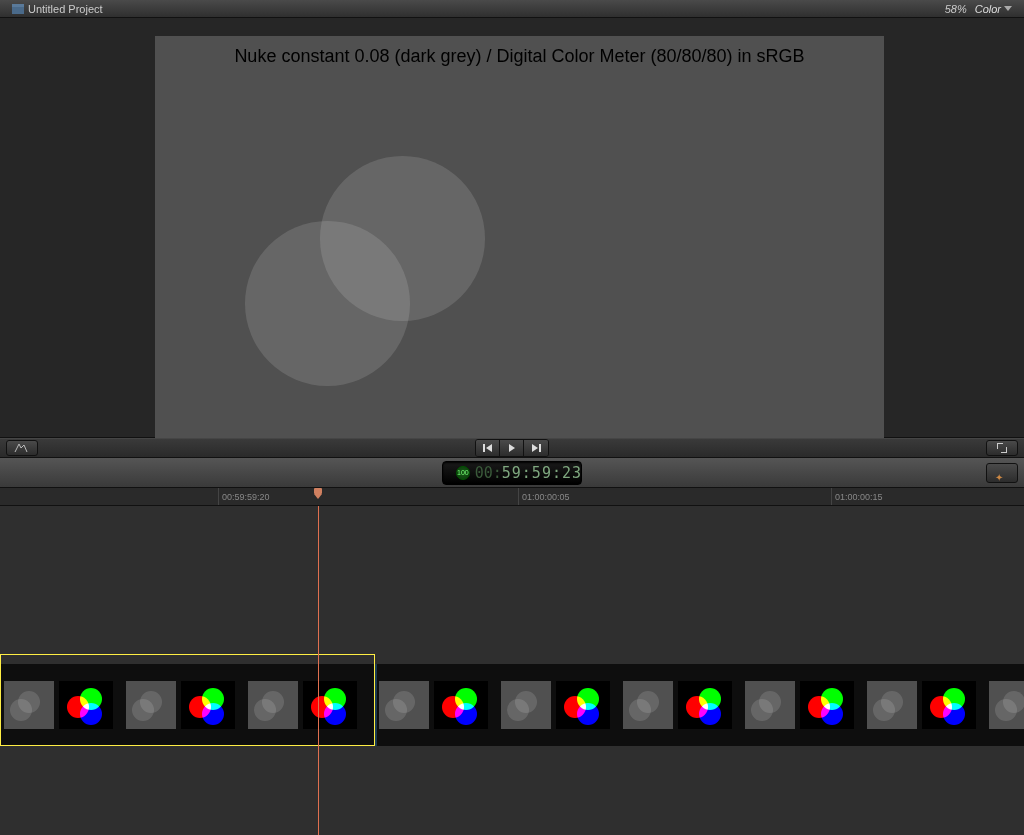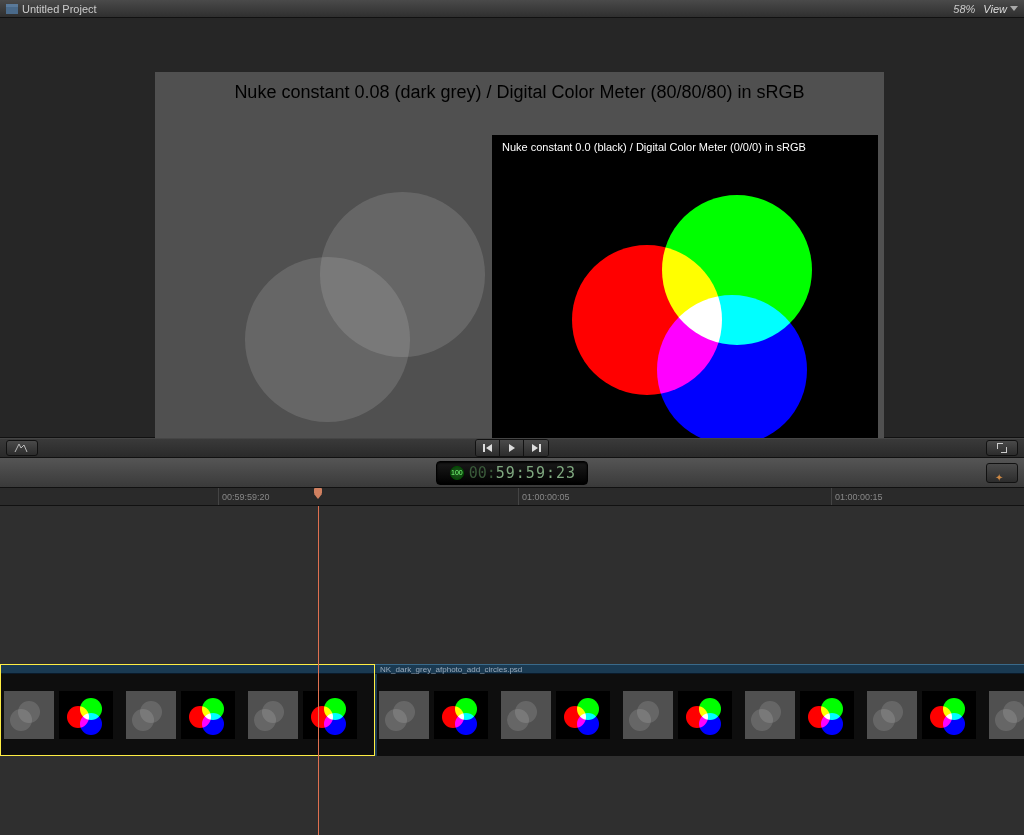--- a/index.html
+++ b/index.html
@@ -1,27 +1,27 @@
 <!DOCTYPE html>
 <html><head>
 <meta charset="utf-8">
 <style>
   * { box-sizing: border-box; margin: 0; padding: 0; }
   html, body { width: 1024px; height: 835px; background:#1e1e1e; font-family: "Helvetica Neue", Arial, sans-serif; overflow:hidden; color:#ddd; }
   
-  .titlebar { height:18px; background:linear-gradient(#4a4a4a,#2f2f2f); display:flex; align-items:center; font-size:11px; color:#ccc; padding:0 6px; border-bottom:1px solid #111; }
+  .titlebar { height:18px; background:linear-gradient(#4a4a4a,#2f2f2f); display:flex; align-items:center; font-size:11px; color:#ccc; padding:0 12px; border-bottom:1px solid #111; }
   .titlebar .proj-icon { width:12px; height:12px; margin-right:4px; display:flex; align-items:center; justify-content:center;}
   .titlebar .spacer { flex:1; }
   .titlebar .zoom { margin-right:8px; }
   .titlebar .view { color:#ddd; }
   .titlebar .chev { width:0; height:0; border-left:4px solid transparent; border-right:4px solid transparent; border-top:5px solid #aaa; margin-left:3px; }
   .titlebar .group { display:flex; align-items:center; cursor:pointer;font-style:italic; }
   
   .viewer-zone { position:relative; height:420px; background:#262626; border-bottom:1px solid #111;}
-  .canvas-wrap { position:absolute; left:155px; top:18px; width:729px; height:412px; background:#505050;margin-top:36px; }
+  .canvas-wrap { position:absolute; left:155px; top:18px; width:729px; height:412px; background:#505050; }
   .canvas-title { position:absolute; top:10px; left:0; right:0; text-align:center; color:#000; font-size:18px; font-weight:400; }
   .gray-circles { position:absolute; left:90px; top:120px; width:260px; height:220px; }
   .gcirc { position:absolute; width:165px; height:165px; border-radius:50%; background:rgba(255,255,255,0.13); }
   .gcirc.a { left:75px; top:0; }
   .gcirc.b { left:0; top:65px; }
   
   .blackpanel { position:absolute; right:6px; top:63px; width:386px; height:342px; background:#000; }
   .blackpanel .bp-text { position:absolute; top:6px; left:10px; color:#fff; font-size:11px; }
   .venn { position:absolute; left:80px; top:50px; width:240px; height:240px; }
   .venn .vc { position:absolute; width:150px; height:150px; border-radius:50%; mix-blend-mode:screen; }
@@ -36,21 +36,21 @@
   .transport .center .tbtn:last-child { border-right:none; }
   .tri-left { width:0; height:0; border-top:4px solid transparent; border-bottom:4px solid transparent; border-right:6px solid #ddd; }
   .tri-right { width:0; height:0; border-top:4px solid transparent; border-bottom:4px solid transparent; border-left:6px solid #ddd; }
   .bar { width:2px; height:8px; background:#ddd; }
   .expand-icon { width:10px; height:10px; position:relative; }
   .expand-icon::before, .expand-icon::after { content:""; position:absolute; width:5px; height:5px; border:1px solid #ccc; }
   .expand-icon::before { left:0; top:0; border-right:none; border-bottom:none;}
   .expand-icon::after { right:0; bottom:0; border-left:none; border-top:none;}
   
   .tc-bar { height:30px; background:linear-gradient(#555,#3a3a3a); border-bottom:1px solid #111; display:flex; align-items:center; position:relative; }
-  .tc-display { position:absolute; left:50%; transform:translateX(-50%); width:152px; height:24px; background:linear-gradient(#1a1a1a,#000); border:1px solid #000; border-radius:4px; display:flex; align-items:center; padding:0 13px; box-shadow:inset 0 1px 2px #000; }
+  .tc-display { position:absolute; left:50%; transform:translateX(-50%); width:140px; height:24px; background:linear-gradient(#1a1a1a,#000); border:1px solid #000; border-radius:4px; display:flex; align-items:center; padding:0 13px; box-shadow:inset 0 1px 2px #000; }
   .tc-badge { width:18px; height:14px; border-radius:7px; background:radial-gradient(#1a5a1a,#0a3a0a); color:#7f7; font-size:7px; display:flex; align-items:center; justify-content:center; margin-right:5px; border:1px solid #050;}
   .tc-text { font-family:monospace; font-size:15px; color:#7fa87f; letter-spacing:1px; }
   .tc-prefix { color:#3a5a3a; font-size:15px; font-family:monospace; }
   .tool-btn { position:absolute; right:6px; width:32px; height:20px; background:linear-gradient(#4a4a4a,#2c2c2c); border:1px solid #111; border-radius:3px; display:flex; align-items:center; justify-content:center; cursor:pointer;}
   .wand { width:12px; height:12px; }
   .wand::before { content:"✦"; color:#cc8844; font-size:10px;}
   
   .ruler { height:18px; background:#2a2a2a; border-bottom:1px solid #111; position:relative; font-size:9px; color:#888; }
   .ruler .tick { position:absolute; top:0; height:100%; border-left:1px solid #444; padding-left:3px; line-height:18px;}
   .playhead-top { position:absolute; top:0; width:10px; height:10px; }
@@ -89,39 +89,31 @@
         <rect x="0" y="2" width="12" height="8" fill="#4a6a8a"></rect>
         <rect x="0" y="0" width="12" height="3" fill="#5a7a9a"></rect>
       </svg>
   </span>
   <span>Untitled Project</span>
   <span class="spacer"></span>
   <span class="group">
     <span class="zoom">58%</span>
   </span>
   <span class="group">
-    <span class="view">View</span>
+    <span class="view">Color</span>
     <span class="chev"></span>
   </span>
 </div>
 
 <div class="viewer-zone">
   <div class="canvas-wrap">
     <div class="canvas-title">Nuke constant 0.08 (dark grey) / Digital Color Meter (80/80/80) in sRGB</div>
     <div class="gray-circles">
       <div class="gcirc a"></div>
       <div class="gcirc b"></div>
-    </div>
-    <div class="blackpanel">
-      <div class="bp-text">Nuke constant 0.0 (black) / Digital Color Meter (0/0/0) in sRGB</div>
-      <div class="venn">
-        <div class="vc vr"></div>
-        <div class="vc vg"></div>
-        <div class="vc vb"></div>
-      </div>
     </div>
   </div>
 </div>
 
 <div class="transport">
   <div class="left-btn">
     <svg width="14" height="10" viewBox="0 0 14 10">
         <path d="M1 9 L5 1 L7 5 L10 2 L13 9" stroke="#bbb" fill="none" stroke-width="1"></path>
       </svg>
     <span class="chev" style="margin-left:3px"></span>
@@ -160,26 +152,20 @@
 <div class="ruler">
   <div class="tick" style="left:218px"><span>00:59:59:20</span></div>
   <div class="tick" style="left:518px"><span>01:00:00:05</span></div>
   <div class="tick" style="left:831px"><span>01:00:00:15</span></div>
   <div class="playhead-top" style="left:313px"></div>
 </div>
 
 <div class="timeline">
   <div class="playhead-line" style="left:318px"></div>
   <div class="track-zone">
-    <div class="track-header">
-      <div class="clip-label cl1"></div>
-      <div class="clip-label cl2"></div>
-      <div class="clip-label cl3"></div>
-      <div class="clip-label cl4">NK_dark_grey_afphoto_add_circles.psd</div>
-    </div>
     <div class="filmstrip">
       <div class="selection-box"></div>
       <div class="clip-divider" style="left:375px"></div>
 
       <div class="frame-pair">
           <div class="mini-gray"></div>
           <div class="mini-black">
             <div class="mb-c mb-r"></div>
             <div class="mb-c mb-g"></div>
             <div class="mb-c mb-b"></div>

